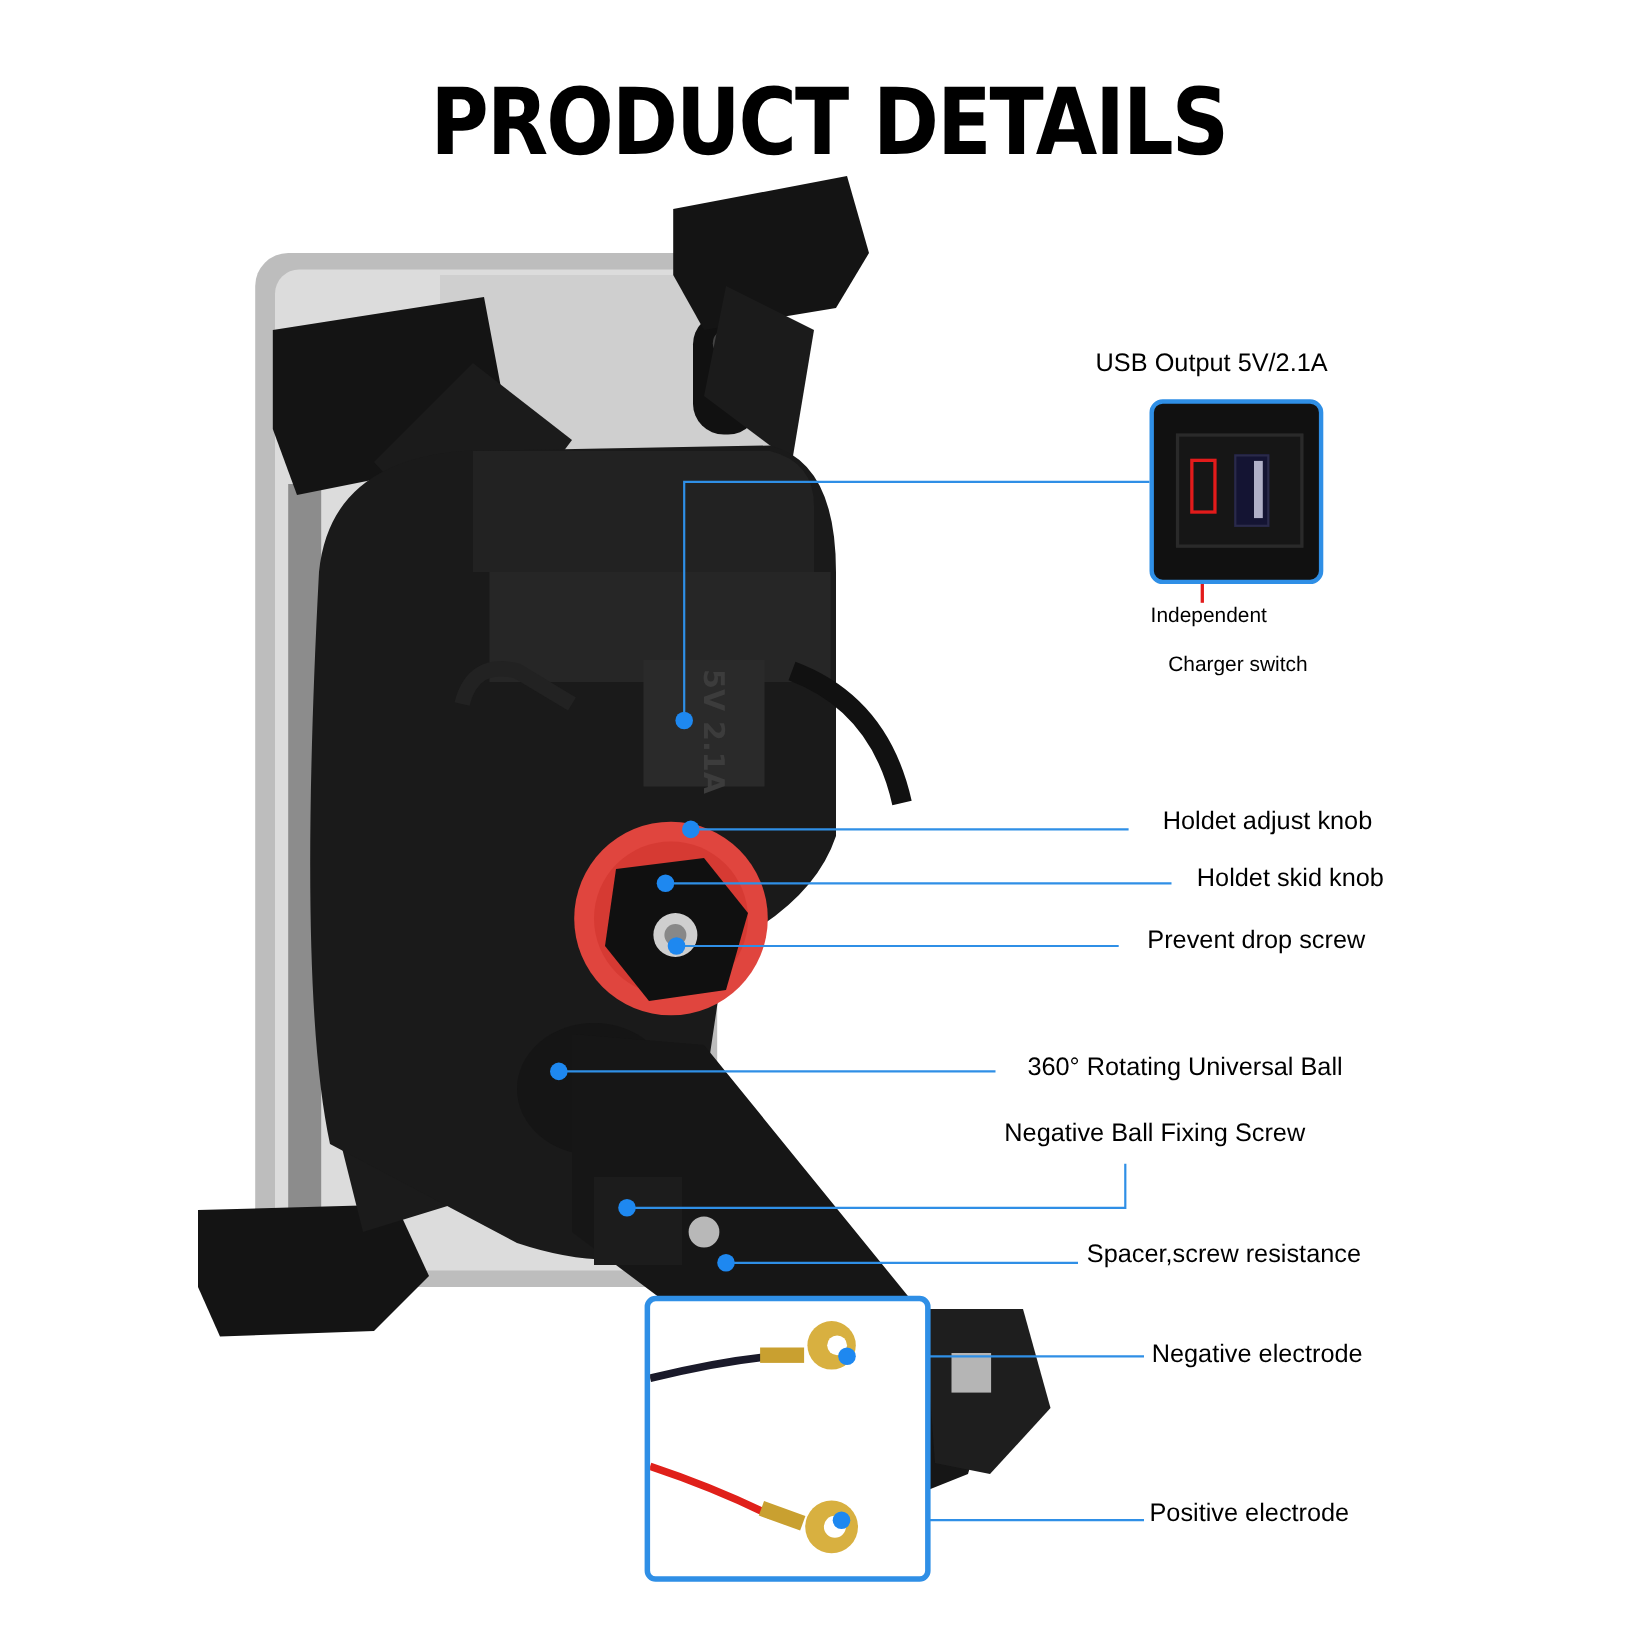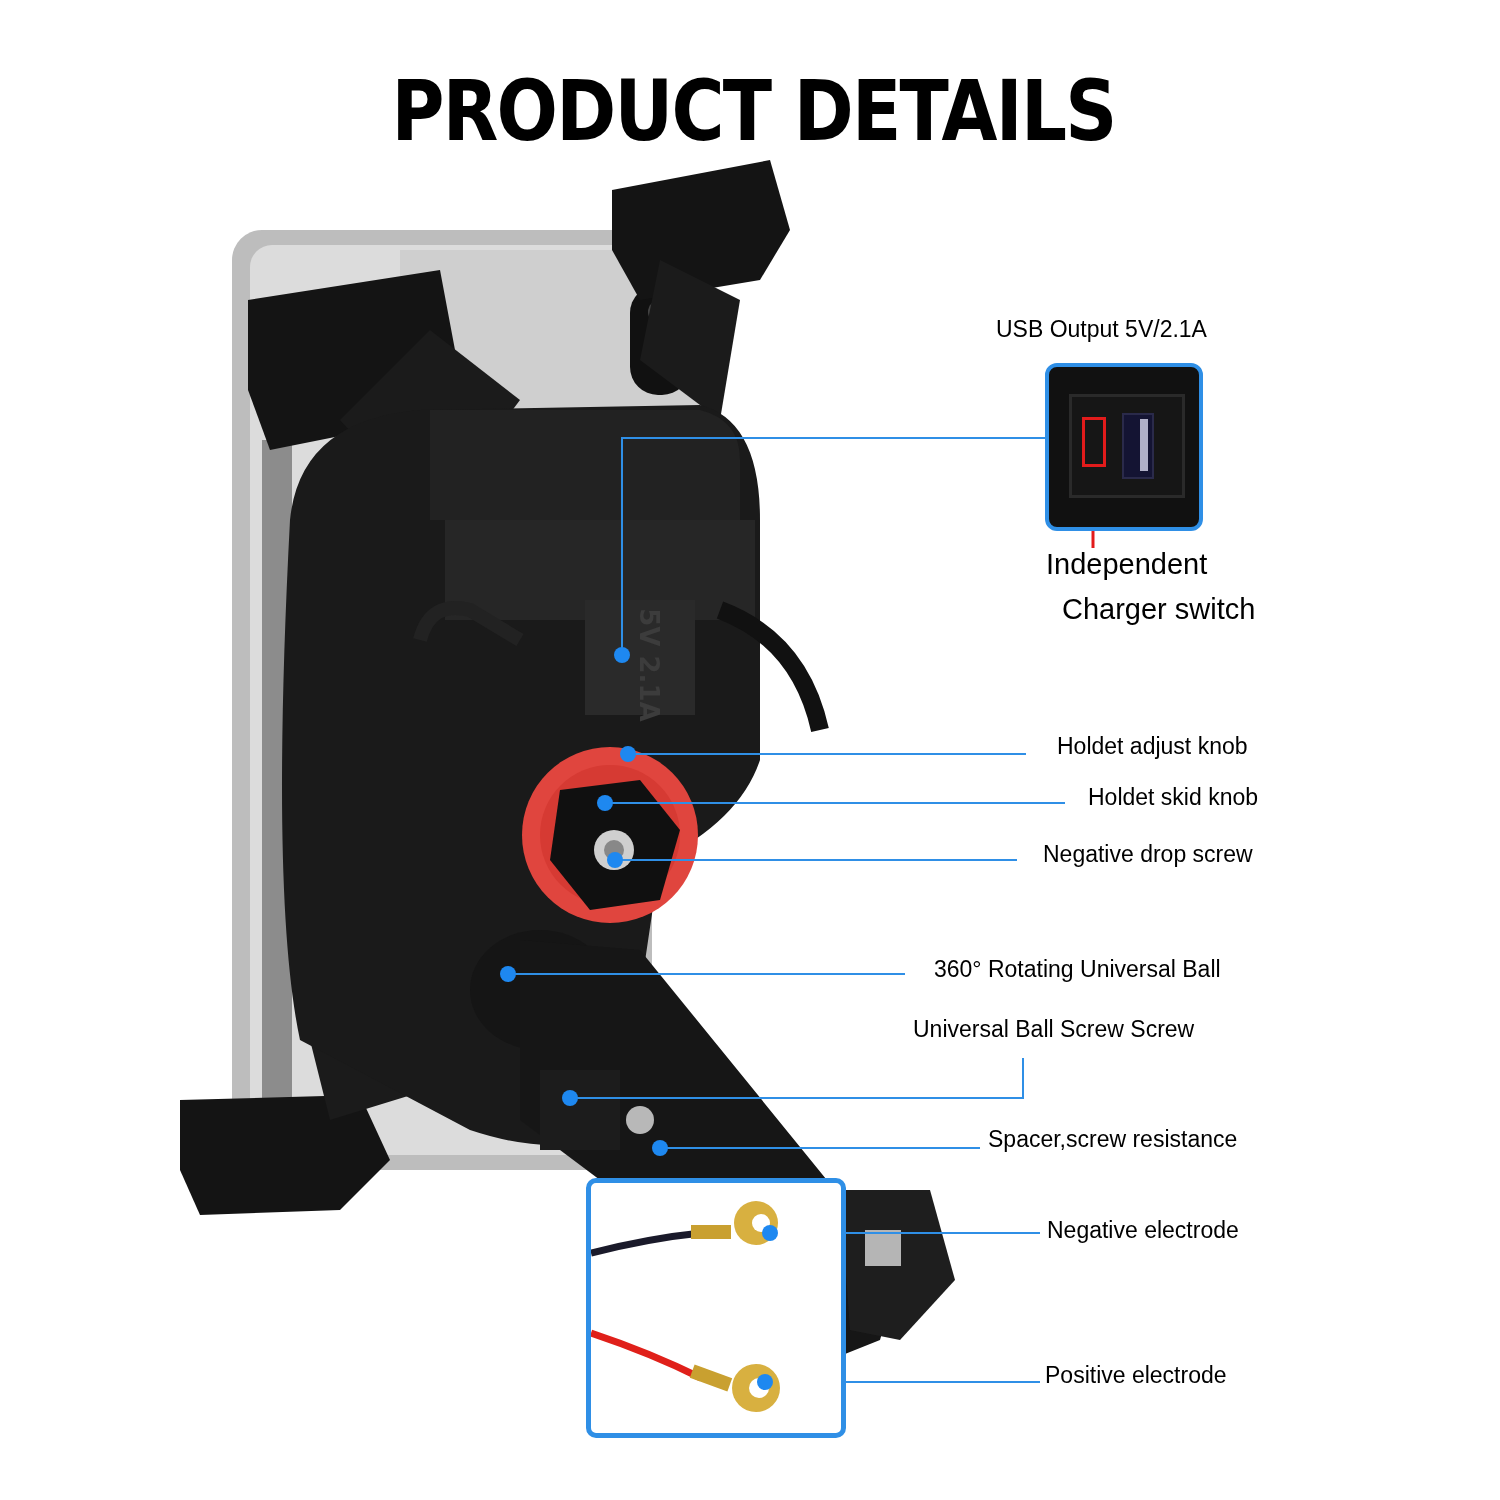--- a/index.html
+++ b/index.html
@@ -2,21 +2,21 @@
 <html><head>
 <meta charset="utf-8">
 <style>
   html, body { margin: 0; padding: 0; background: #ffffff; }
   body { width: 1500px; height: 1500px; position: relative; overflow: hidden;
          font-family: "Liberation Sans", sans-serif; color: #000; }
   .title { position: absolute; left: 0; top: 62px; width: 1500px; text-align: center;
            font-family: "DejaVu Sans", sans-serif; font-weight: bold; font-size: 84px;
            letter-spacing: -2px; transform: scaleX(0.86); transform-origin: 775px 0; }
   .label { position: absolute; font-size: 23px; white-space: nowrap; line-height: 1; }
-  .small { font-size: 29px; text-align: right; }
+  .small { font-size: 19px; text-align: right; }
   svg.product { position: absolute; left: 0; top: 0; }
   .usb-box { position: absolute; left: 1045px; top: 363px; width: 150px; height: 160px;
              border: 4px solid #2f8fe6; border-radius: 12px; background: #111; overflow: hidden; }
   .usb-port { position: absolute; left: 20px; top: 27px; width: 110px; height: 98px;
               border: 3px solid #2a2a2a; background: #161616; }
   .switch-hl { position: absolute; left: 10px; top: 20px; width: 18px; height: 44px; border: 3px solid #e21b1b; }
   .usb-slot { position: absolute; left: 50px; top: 16px; width: 28px; height: 62px;
               border: 2px solid #2a2a4a; background: #141433; }
   .usb-slot::after { content: ""; position: absolute; left: 16px; top: 4px; width: 8px; height: 52px; background: #b0b0c8; }
   .wire-box { position: absolute; left: 586px; top: 1178px; width: 250px; height: 250px;
@@ -116,18 +116,18 @@
     <circle cx="508" cy="974" r="8"></circle>
     <circle cx="570" cy="1098" r="8"></circle>
     <circle cx="660" cy="1148" r="8"></circle>
     <circle cx="770" cy="1233" r="8"></circle>
     <circle cx="765" cy="1382" r="8"></circle>
   </g>
 </svg>
 
 <div class="label" style="left:1057px;top:735px;">Holdet adjust knob</div>
 <div class="label" style="left:1088px;top:786px;">Holdet skid knob</div>
-<div class="label" style="left:1043px;top:843px;">Negative drop screw</div>
+<div class="label" style="left:1043px;top:843px;">Prevent drop screw</div>
 <div class="label" style="left:907px;top:958px;margin-left:27px;">360° Rotating Universal Ball</div>
-<div class="label" style="left:913px;top:1018px;">Universal Ball Screw Screw</div>
+<div class="label" style="left:913px;top:1018px;">Negative Ball Fixing Screw</div>
 <div class="label" style="left:988px;top:1128px;">Spacer,screw resistance</div>
 <div class="label" style="left:1047px;top:1219px;text-align:center;">Negative electrode</div>
 <div class="label" style="left:1045px;top:1364px;">Positive electrode</div>
 
 </body></html>

